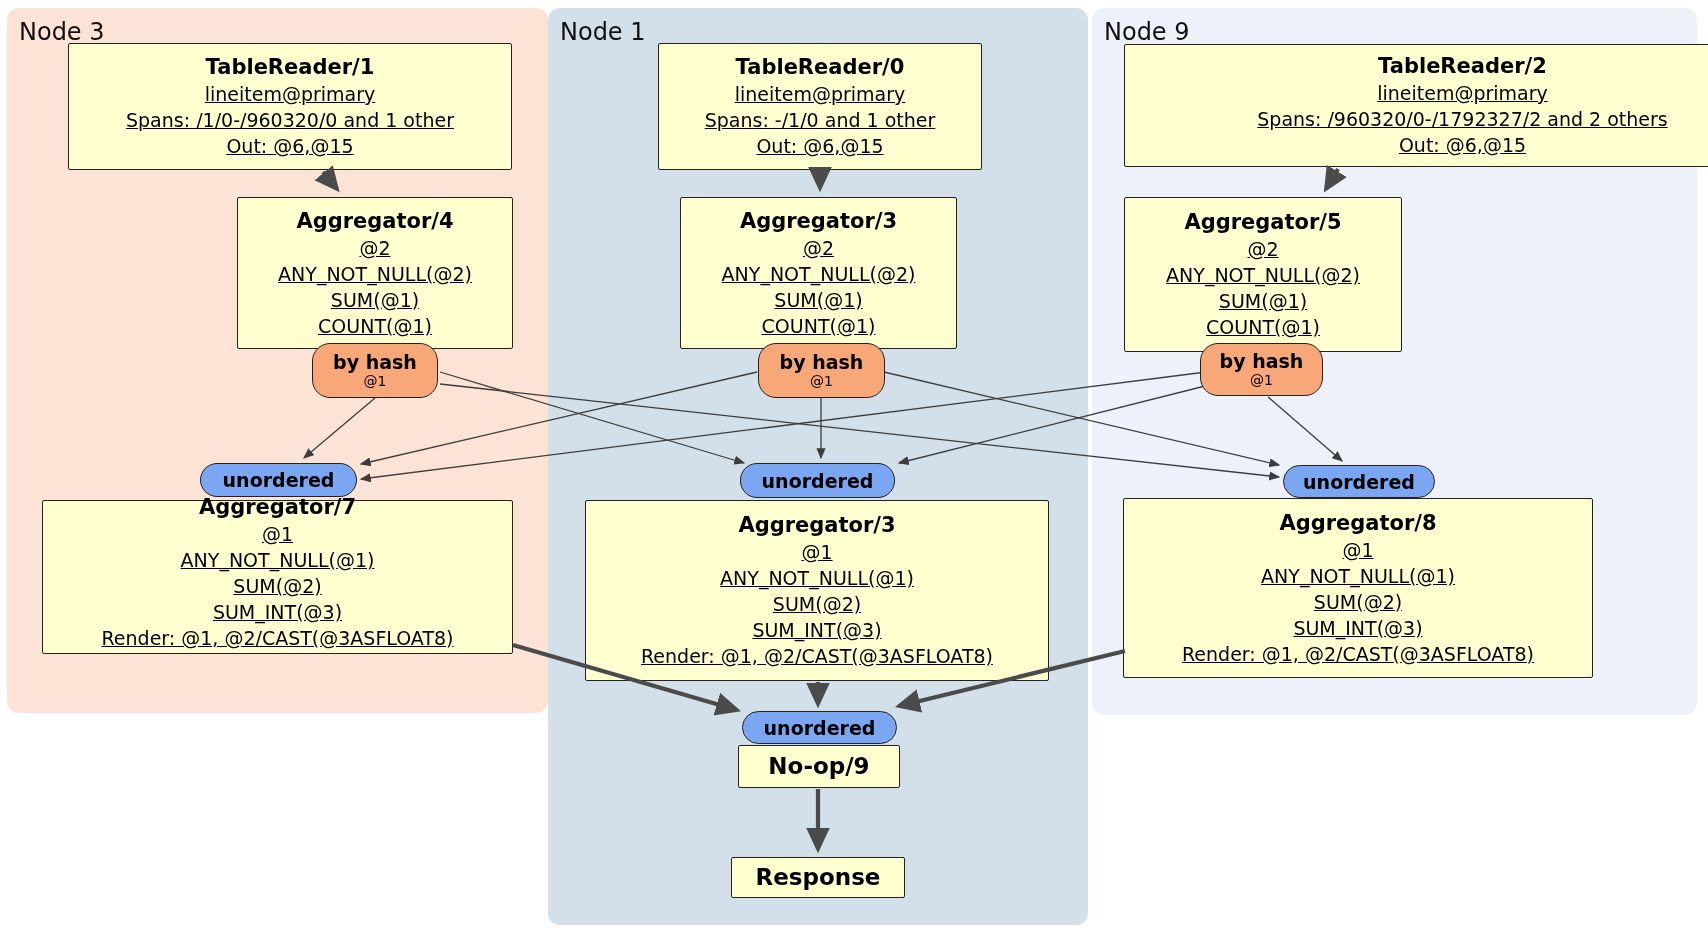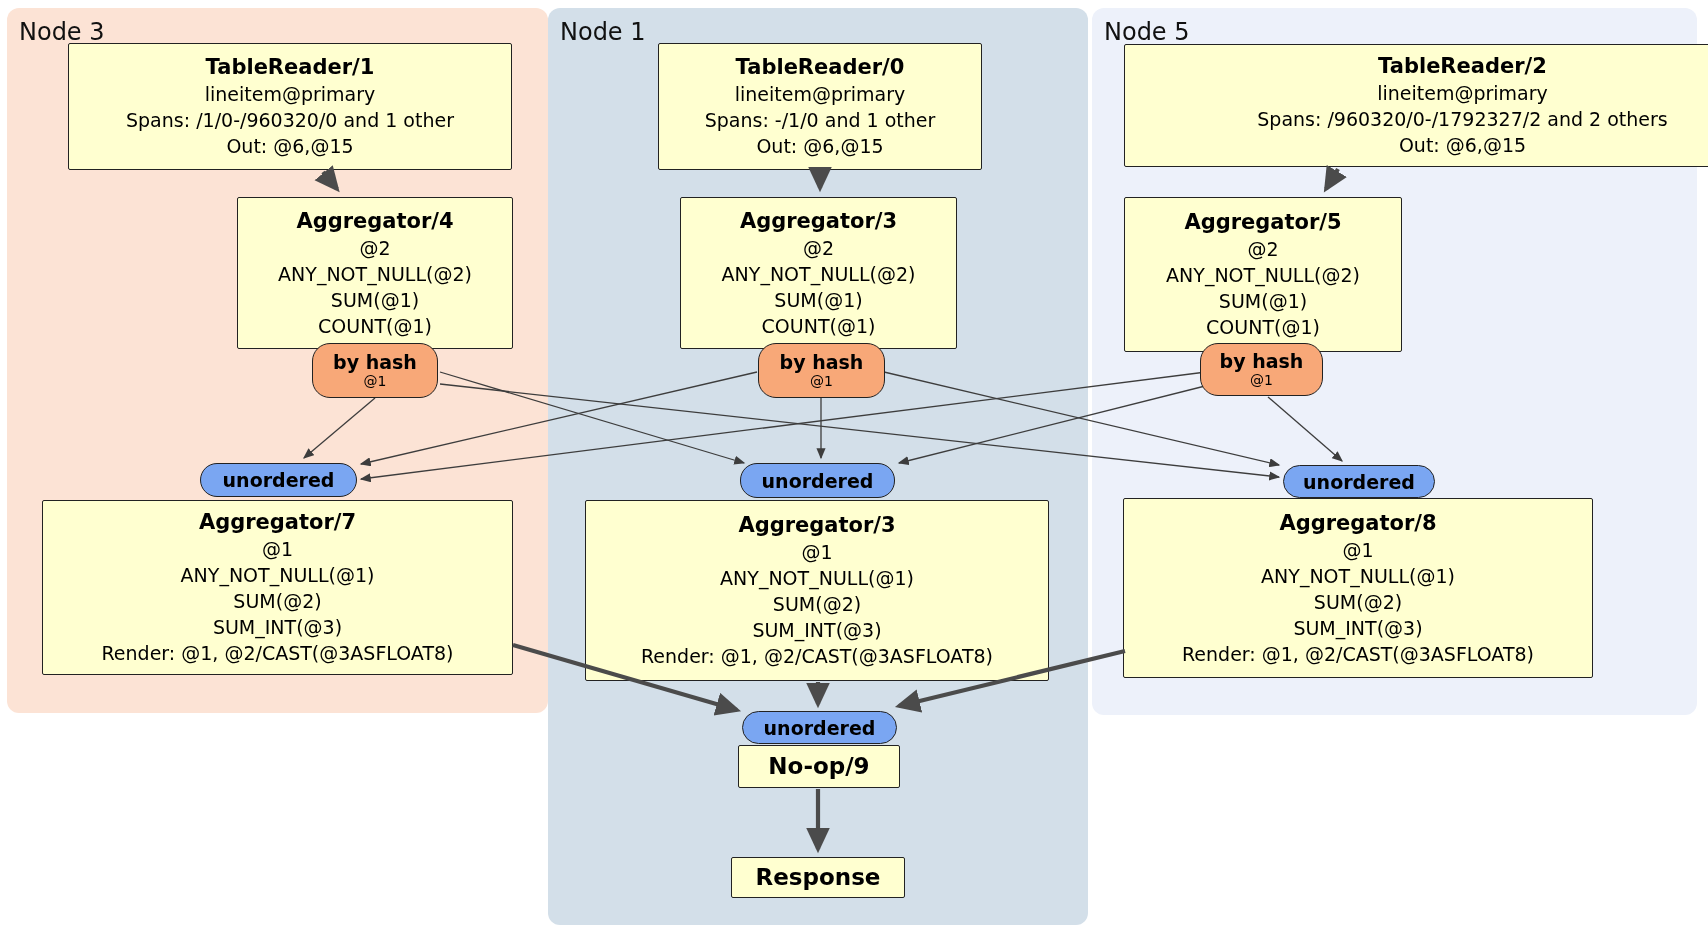--- a/index.html
+++ b/index.html
@@ -8,21 +8,21 @@
 
   .region{position:absolute;border-radius:12px;}
   .region-label{position:absolute;font-size:24px;color:#111;padding:10px 0 0 12px;white-space:nowrap;}
 
   .pbox{
     position:absolute;background:#ffffd0;border:1.6px solid #222;border-radius:2px;
     display:flex;flex-direction:column;align-items:center;justify-content:center;
     text-align:center;color:#000;z-index:3;box-sizing:border-box;padding:2px 4px;
   }
   .ptitle{font-weight:bold;font-size:21px;line-height:27px;white-space:nowrap;}
-  .prow{font-size:19px;line-height:26px;white-space:nowrap;}
+  .prow{font-size:19px;line-height:26px;white-space:nowrap;text-decoration:underline;}
   .big-title{font-size:23px;}
 
   .pill{
     position:absolute;display:flex;flex-direction:column;align-items:center;justify-content:center;
     border:1.6px solid #222;color:#000;z-index:5;box-sizing:border-box;text-align:center;
   }
   .hash{background:#f8a878;border-radius:18px;}
   .hash .pill-label{font-weight:bold;font-size:19px;line-height:21px;white-space:nowrap;}
   .hash .pill-sub{font-size:14px;line-height:16px;white-space:nowrap;}
   .uno{background:#7aa6f2;border-radius:17px;}
@@ -37,21 +37,21 @@
 
 <div id="canvas">
 
   <div class="region" style="left:7px;top:8px;width:541px;height:705px;background:#fce3d5;">
     <span class="region-label">Node 3</span>
   </div>
   <div class="region" style="left:548px;top:8px;width:540px;height:917px;background:#d3dfe9;">
     <span class="region-label">Node 1</span>
   </div>
   <div class="region" style="left:1092px;top:8px;width:605px;height:707px;background:#edf1fa;">
-    <span class="region-label">Node 5</span>
+    <span class="region-label">Node 9</span>
   </div>
 
   <div class="pbox" style="left:68px;top:43px;width:444px;height:127px;">
     <div class="ptitle">TableReader/1</div>
     <div class="prow">lineitem@primary</div>
     <div class="prow">Spans: /1/0-/960320/0 and 1 other</div>
     <div class="prow">Out: @6,@15</div>
   </div>
 
   <div class="pbox" style="left:658px;top:43px;width:324px;height:127px;">
@@ -85,21 +85,21 @@
   </div>
 
   <div class="pbox" style="left:1124px;top:197px;width:278px;height:155px;">
     <div class="ptitle">Aggregator/5</div>
     <div class="prow">@2</div>
     <div class="prow">ANY_NOT_NULL(@2)</div>
     <div class="prow">SUM(@1)</div>
     <div class="prow">COUNT(@1)</div>
   </div>
 
-  <div class="pbox" style="left:42px;top:500px;width:471px;height:175px;">
+  <div class="pbox" style="left:42px;top:500px;width:471px;height:154px;justify-content:flex-end;">
     <div class="ptitle">Aggregator/7</div>
     <div class="prow">@1</div>
     <div class="prow">ANY_NOT_NULL(@1)</div>
     <div class="prow">SUM(@2)</div>
     <div class="prow">SUM_INT(@3)</div>
     <div class="prow">Render: @1, @2/CAST(@3ASFLOAT8)</div>
   </div>
 
   <div class="pbox" style="left:585px;top:500px;width:464px;height:181px;">
     <div class="ptitle">Aggregator/3</div>

